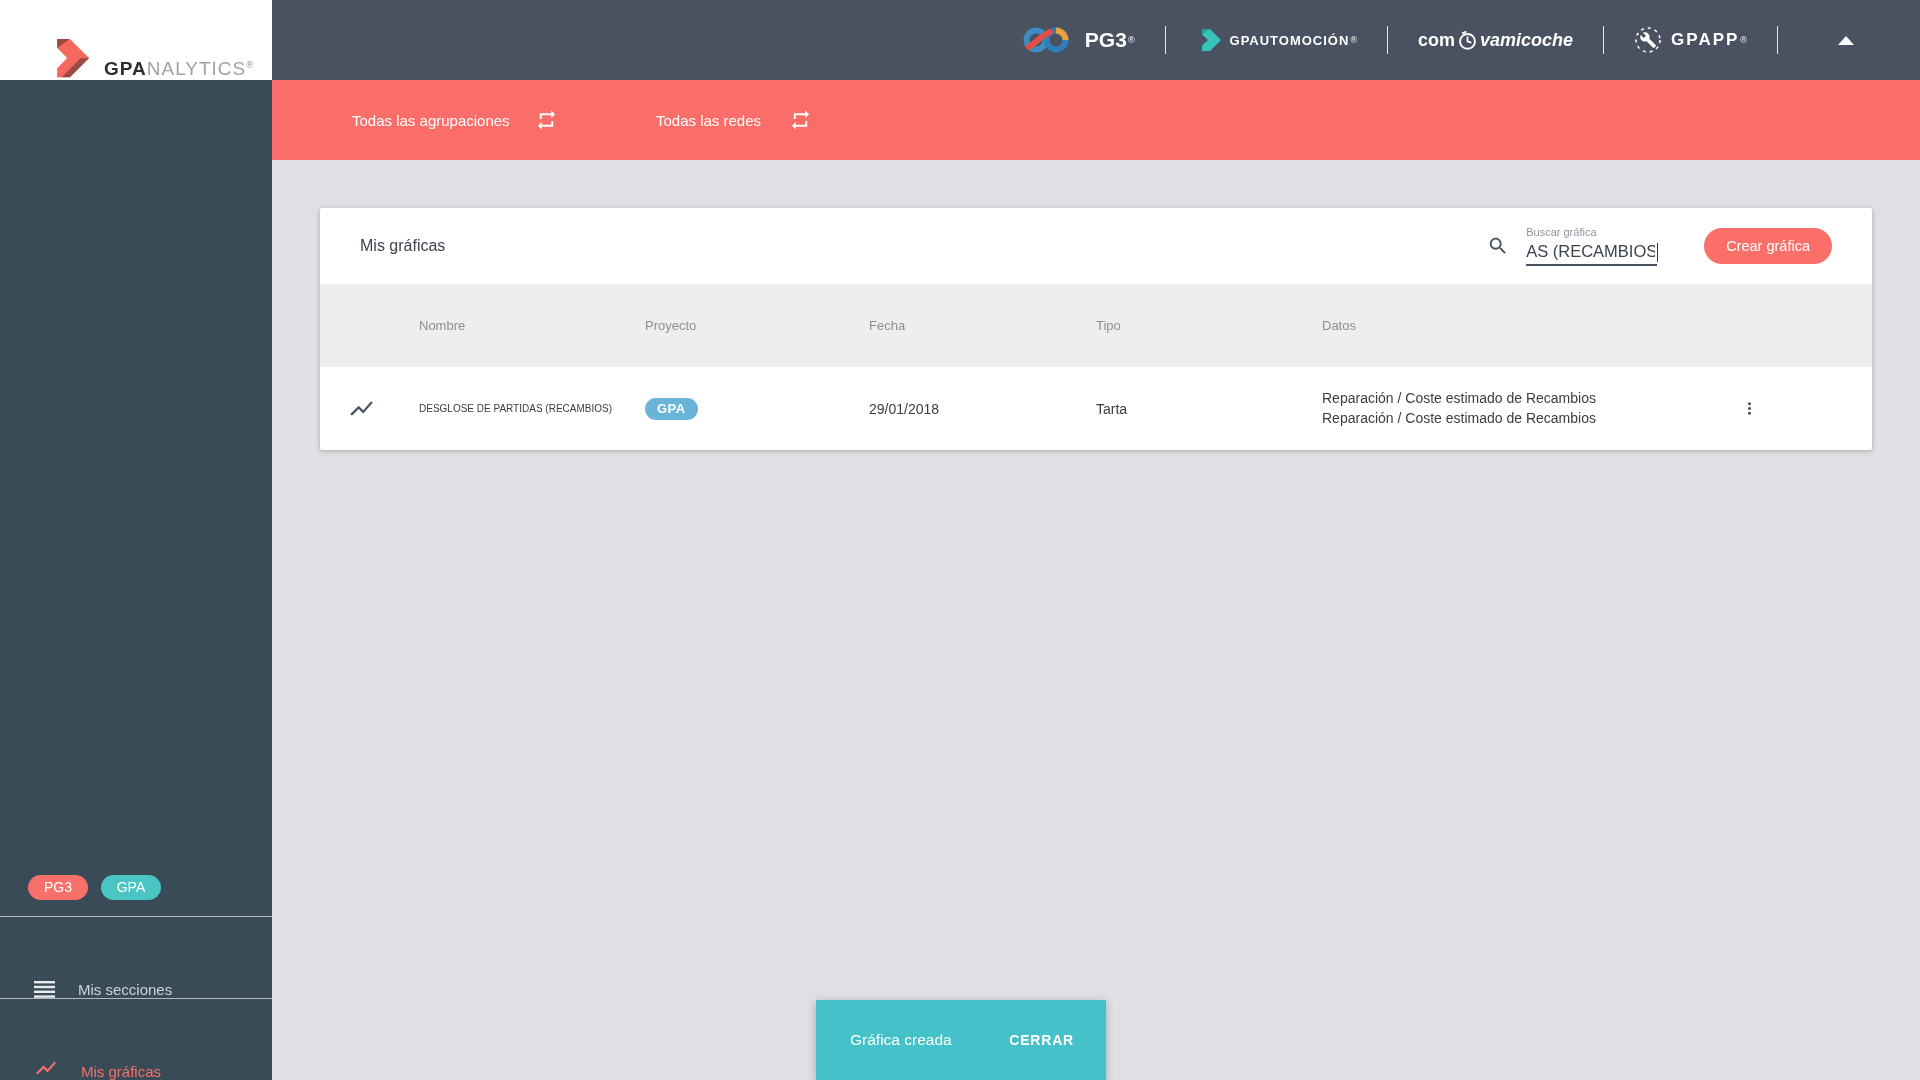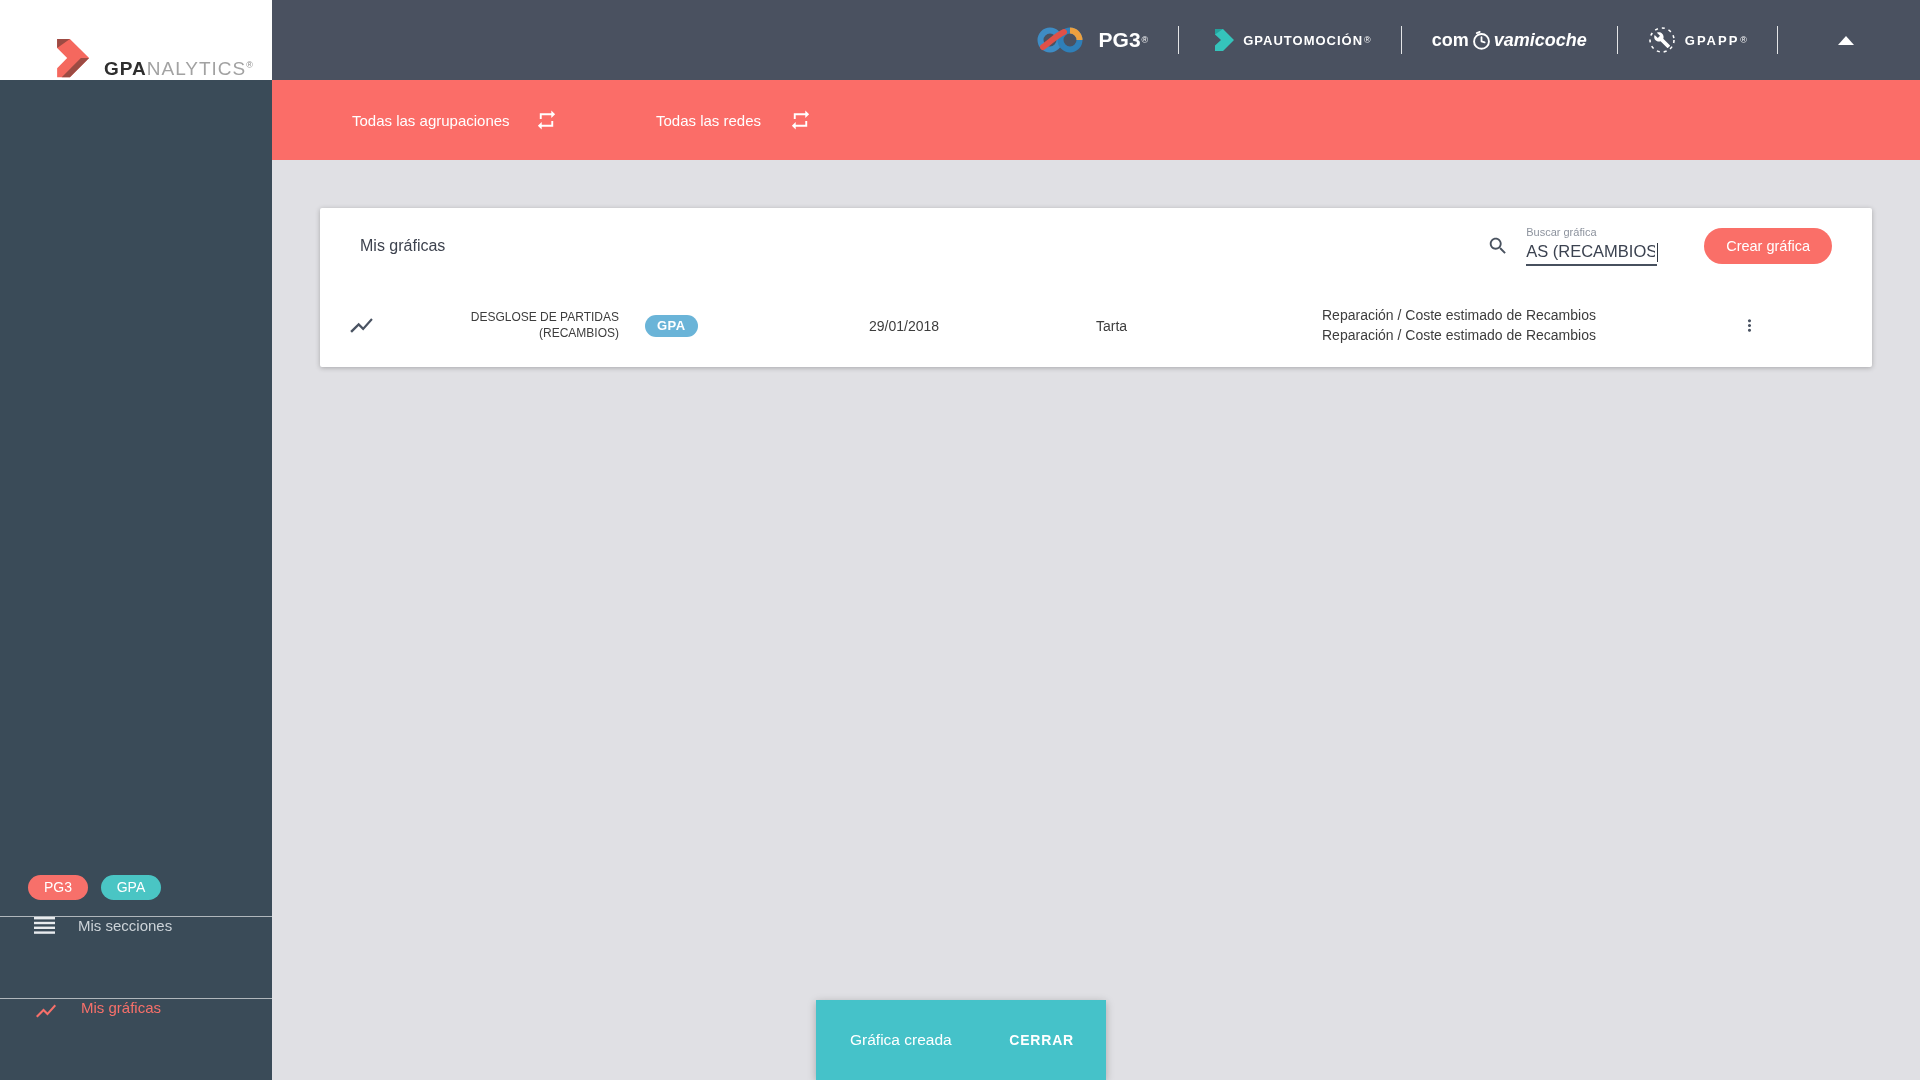--- a/index.html
+++ b/index.html
@@ -27,21 +27,21 @@
     justify-content:flex-end; padding-right:66px;
   }
   .tb-group { display:flex; align-items:center; color:#fff; white-space:nowrap; cursor:pointer; }
   .tb-divider { width:1px; height:28px; background:rgba(255,255,255,0.85); margin:0 30px; flex:none; }
   .pg3-text { font-size:21px; font-weight:bold; margin-left:10px; }
   .reg-sup { font-size:9px; vertical-align:super; margin-left:1px; }
   .auto-text { font-size:13px; font-weight:600; letter-spacing:1px; margin-left:8px; }
   .com-text { font-size:18px; font-weight:bold; }
   .com-italic { font-style:italic; }
   .com-clock { margin:0 2px; }
-  .gpapp-text { font-size:13px; font-weight:600; letter-spacing:2px; margin-left:9px; }
+  .gpapp-text { font-size:17px; font-weight:600; letter-spacing:2px; margin-left:9px; }
   .caret-up {
     width:0; height:0; margin-left:30px;
     border-left:8px solid transparent; border-right:8px solid transparent;
     border-bottom:9px solid #ffffff; cursor:pointer;
   }
 
   
   .sidebar {
     position:absolute; top:80px; left:0; width:272px; height:1000px;
     background:#3a4b58;
@@ -50,21 +50,21 @@
   .badge-row { height:58px; display:flex; align-items:center; padding-left:28px; gap:13px; }
   .badge {
     height:25px; min-width:60px; border-radius:13px; color:#fff;
     font-size:14px; display:inline-flex; align-items:center; justify-content:center;
     padding:0 14px; cursor:pointer;
   }
   .badge-pg3 { background:#f7706a; }
   .badge-gpa { background:#4ac5c4; }
   .sb-divider { height:1px; background:rgba(255,255,255,0.6); }
   .sb-item {
-    height:81px; display:flex; align-items:flex-start; padding-left:34px; gap:23px;
+    height:81px; display:flex; align-items:flex-end; padding-left:34px; gap:23px;
     font-size:15px; color:#ccd3d8; cursor:pointer;
   }
   .sb-item.active { color:#f7706a; }
 
   
   .filter-bar {
     position:absolute; top:80px; left:272px; width:1648px; height:80px;
     background:#fb6d68;
   }
   .fb-label {
@@ -106,21 +106,21 @@
     height:36px; padding:0 22px; margin-right:40px; border:none; cursor:pointer;
     border-radius:18px; background:#fa6f68; color:#ffffff; font-size:14.5px;
     font-family:Liberation Sans, sans-serif;
   }
 
   
   .t-grid { display:grid; grid-template-columns:99px 226px 224px 227px 226px 1fr 164px; align-items:center; }
   .t-head { height:83px; background:#eeeeee; color:#8f8f8f; font-size:13px; }
   .t-row { height:83px; font-size:14px; color:#3d3d3d; cursor:pointer; }
   .icon-cell { padding-left:28px; display:flex; align-items:center; }
-  .name-cell { font-size:12px; line-height:1.32; max-width:200px;text-align:right; }
+  .name-cell { font-size:10px; line-height:1.32; max-width:200px; }
   .proj-badge {
     display:inline-flex; align-items:center; justify-content:center;
     height:22px; min-width:51px; padding:0 12px; border-radius:11px;
     background:#6ab4d8; color:#ffffff; font-size:13px; font-weight:bold; letter-spacing:0.5px;
   }
   .datos-cell { font-size:14px; line-height:1.4; }
   .menu-cell { display:flex; padding-left:32px; }
   .more-btn { cursor:pointer; }
 
   
@@ -253,20 +253,29 @@
       <label class="search-label">Buscar gráfica</label>
       <div class="input-wrap">
         <input type="text" value="AS (RECAMBIOS)" style="">
         <span class="text-caret"></span>
       </div>
     </div>
 
     <button class="create-btn">Crear gráfica</button>
   </div>
 
+  <div class="t-head t-grid">
+    <div></div>
+    <div>Nombre</div>
+    <div>Proyecto</div>
+    <div>Fecha</div>
+    <div>Tipo</div>
+    <div>Datos</div>
+    <div></div>
+  </div>
 
   <div class="t-row t-grid">
     <div class="icon-cell">
       <svg width="27" height="27" viewBox="0 0 24 24">
         <path d="M3.5 18.49l6-6.01 4 4L22 6.92l-1.41-1.41-7.09 7.97-4-4L2 16.99z" fill="#4a5362"></path>
       </svg>
     </div>
     <div class="name-cell">DESGLOSE DE PARTIDAS (RECAMBIOS)</div>
     <div><span class="proj-badge">GPA</span></div>
     <div>29/01/2018</div>

